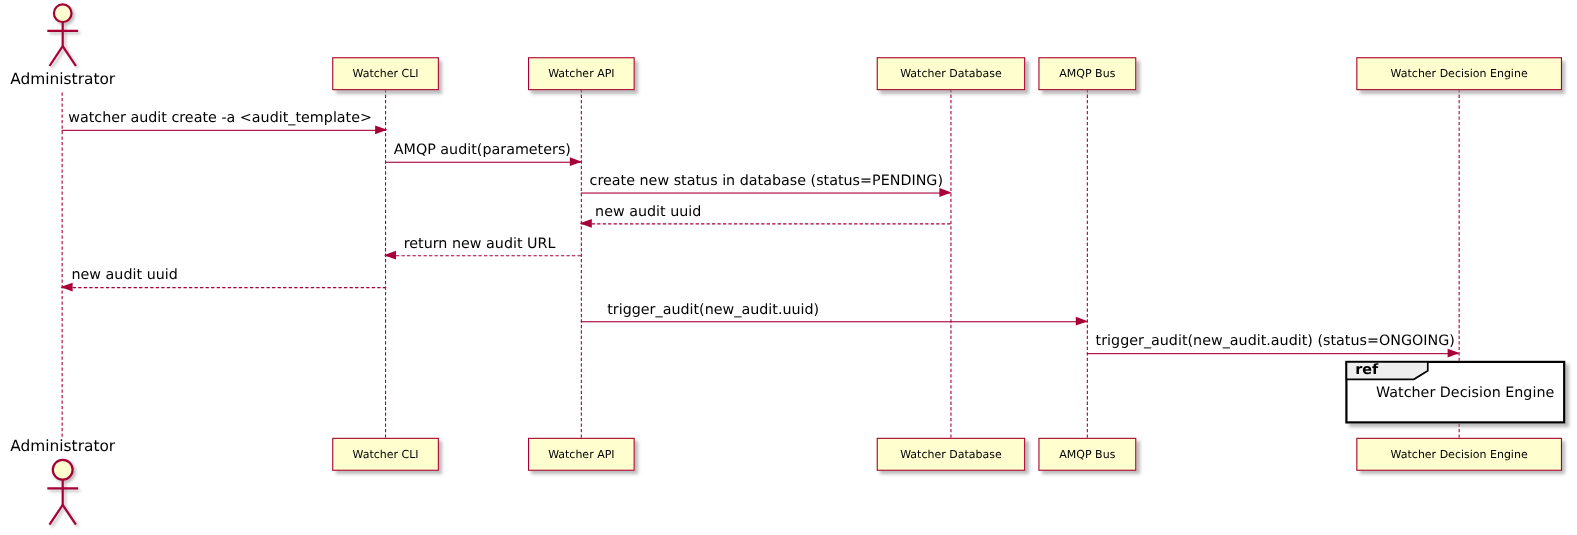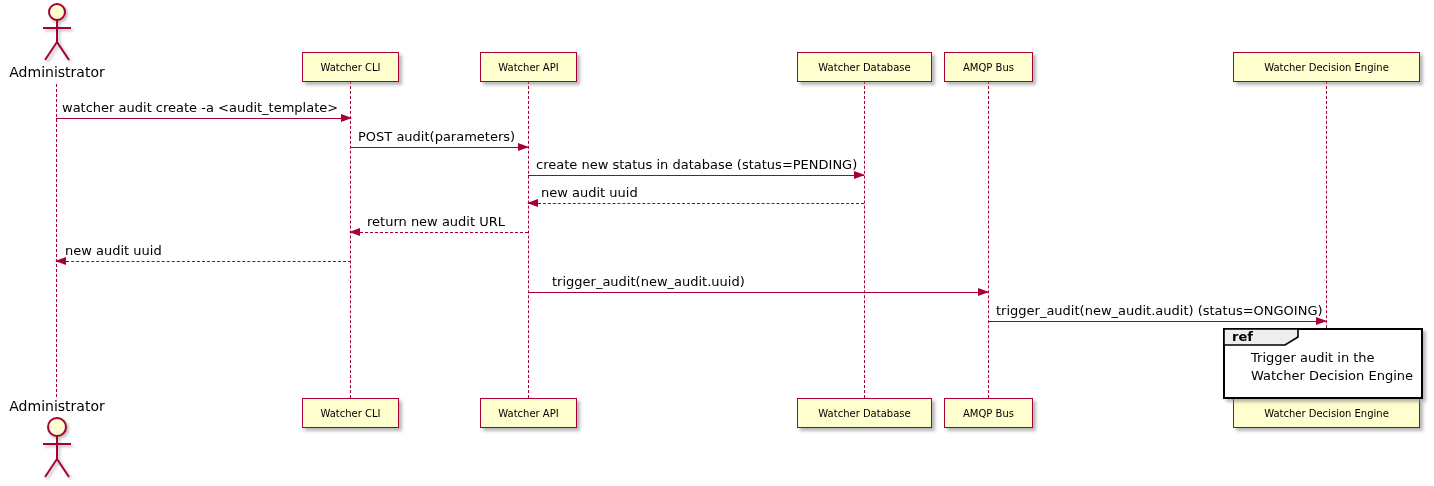--- a/index.html
+++ b/index.html
@@ -80,21 +80,21 @@
   <div class="pbox" style="left:944px; top:52px; width:89px">AMQP Bus</div>
   <div class="pbox" style="left:1233px;top:52px; width:187px">Watcher Decision Engine</div>
 
   <div class="msg solid" style="left:56px; top:118px; width:295px">
     <span class="mlabel" style="left:6px">watcher audit create -a &lt;audit_template&gt;</span>
     <span class="mline"></span>
     <span class="ah right"></span>
   </div>
 
   <div class="msg solid" style="left:350px; top:147px; width:178px">
-    <span class="mlabel" style="left:8px">POST audit(parameters)</span>
+    <span class="mlabel" style="left:8px">AMQP audit(parameters)</span>
     <span class="mline"></span>
     <span class="ah right"></span>
   </div>
 
   <div class="msg solid" style="left:528px; top:175px; width:336px">
     <span class="mlabel" style="left:8px">create new status in database (status=PENDING)</span>
     <span class="mline"></span>
     <span class="ah right"></span>
   </div>
 
@@ -121,29 +121,28 @@
     <span class="mline"></span>
     <span class="ah right"></span>
   </div>
 
   <div class="msg solid" style="left:988px; top:321px; width:338px">
     <span class="mlabel" style="left:8px">trigger_audit(new_audit.audit) (status=ONGOING)</span>
     <span class="mline"></span>
     <span class="ah right"></span>
   </div>
 
-  <div class="refbox" style="left:1223px; top:328px; width:200px; height:71px">
+  <div class="refbox" style="left:1223px; top:328px; width:200px; height:57px">
     <div class="reftab">
       <svg width="76" height="18" viewBox="0 0 76 18">
         <polygon points="1,1 75,1 75,9 62,17 1,17" fill="#EEEEEE" stroke="#000000" stroke-width="1.6"></polygon>
       </svg>
       <span class="reftab-text">ref</span>
     </div>
     <div class="refcontent">
-      <div>Trigger audit in the</div>
       <div>Watcher Decision Engine</div>
     </div>
   </div>
 
   <div class="pbox" style="left:302px; top:398px; width:97px">Watcher CLI</div>
   <div class="pbox" style="left:480px; top:398px; width:97px">Watcher API</div>
   <div class="pbox" style="left:797px; top:398px; width:135px">Watcher Database</div>
   <div class="pbox" style="left:944px; top:398px; width:89px">AMQP Bus</div>
   <div class="pbox" style="left:1233px;top:398px; width:187px">Watcher Decision Engine</div>
 

